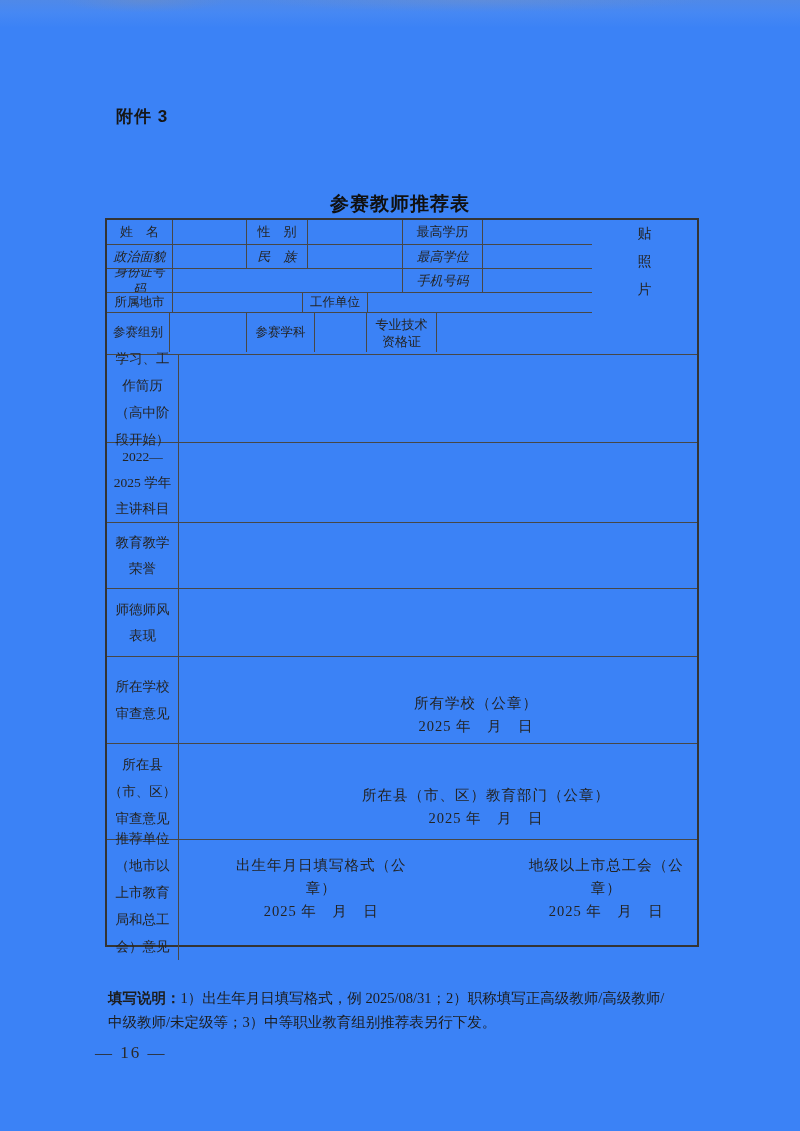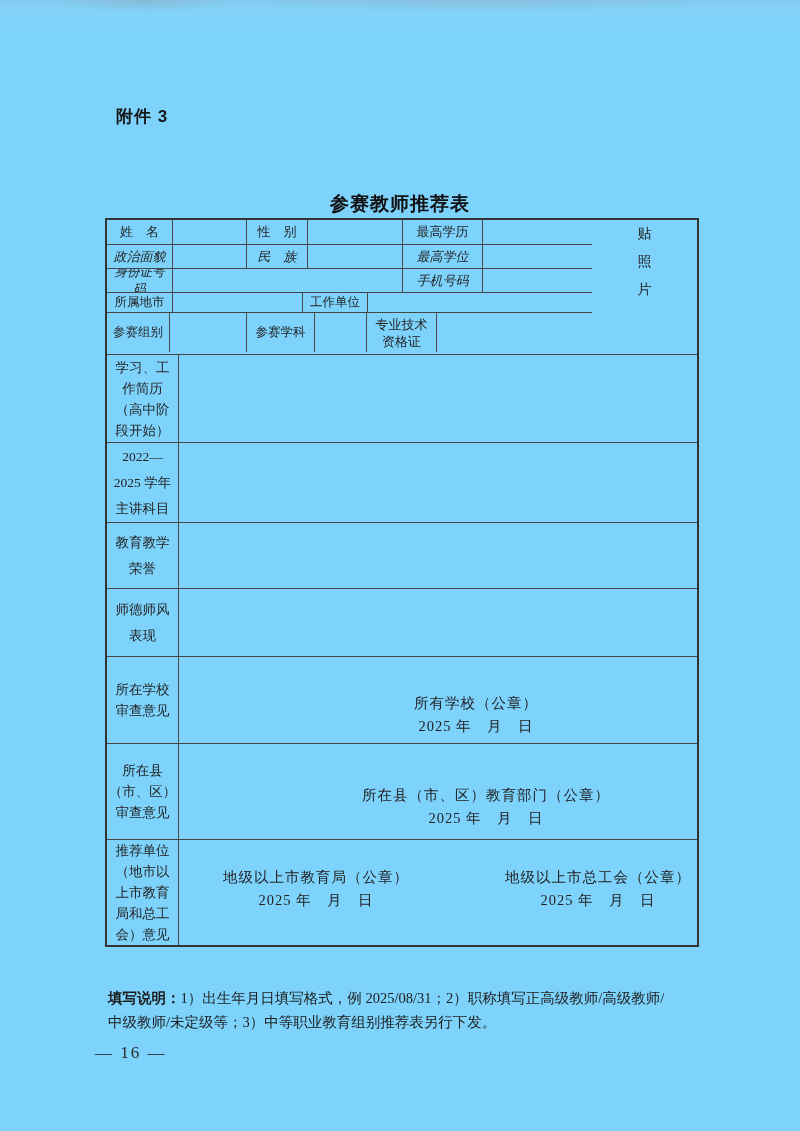--- a/index.html
+++ b/index.html
@@ -1,18 +1,18 @@
 <!DOCTYPE html>
 <html><head>
 <meta charset="utf-8">
 <style>
   html,body { margin:0; padding:0; background:#888; }
   .paper {
     position:relative; width:800px; height:1131px; margin:0 auto;
-    background:#7dd3fc; overflow:hidden;
+    background:#3b82f6; overflow:hidden;
     font-family:"Liberation Serif","DejaVu Serif",serif;
     color:#1e1e1e;
   }
   .scan-top {
     position:absolute; top:0; left:0; width:100%; height:28px;
     background:
       radial-gradient(120px 18px at 18% 0%, rgba(140,145,160,0.28), rgba(255,255,255,0) 70%),
       radial-gradient(300px 16px at 60% 0%, rgba(150,155,170,0.22), rgba(255,255,255,0) 75%),
       linear-gradient(180deg, rgba(160,165,178,0.20) 0%, rgba(200,205,215,0.08) 45%, rgba(255,255,255,0) 100%);
   }
@@ -59,21 +59,21 @@
   .w80{width:80px;} .w109{width:109px;} .w230{width:230px;} .w130{width:130px;}
   .w65{width:65px;} .w224{width:224px;} .w63{width:63px;} .w77{width:77px;}
   .w68{width:68px;} .w52{width:52px;} .w70{width:70px;} .w155{width:155px;}
   .small { font-size:12.5px; }
   .lh17 { line-height:17px; }
 
   
   .hcell {
     width:72px; box-sizing:border-box; border-right:1px solid #474747;
     display:flex; align-items:center; justify-content:center;
-    text-align:center; white-space:pre-line; font-size:13.5px; line-height:21px;
+    text-align:center; white-space:pre-line; font-size:13.5px; line-height:27px;
   }
   .hcell.loose { line-height:26px; }
   .ccell { width:518px; box-sizing:border-box; display:flex; }
   .h87{height:87px;} .h79{height:79px;} .h65{height:65px;} .h67{height:67px;}
   .h86{height:86px;} .h95{height:95px;} .h105{height:105px;}
 
   .stamp-area { display:flex; flex-direction:column; justify-content:flex-end; align-items:center; width:100%; }
   .stamp-block { text-align:center; font-size:14.5px; letter-spacing:1px; line-height:23px; color:#232323; }
   .pb5{padding-bottom:5px;} .pb9{padding-bottom:9px;}
   .shift38{transform:translateX(38px);} .shift48{transform:translateX(48px);}
@@ -195,21 +195,21 @@
     </div>
     <div class="row h105 last">
       <div class="hcell">推荐单位
 （地市以
 上市教育
 局和总工
 会）意见</div>
       <div class="ccell end">
         <div class="dual">
           <div class="stamp-block">
-            <div>地级以上市教育局（公章）</div>
+            <div>出生年月日填写格式（公章）</div>
             <div>2025 年　月　日</div>
           </div>
           <div class="stamp-block">
             <div>地级以上市总工会（公章）</div>
             <div>2025 年　月　日</div>
           </div>
         </div>
       </div>
     </div>
   </div>

